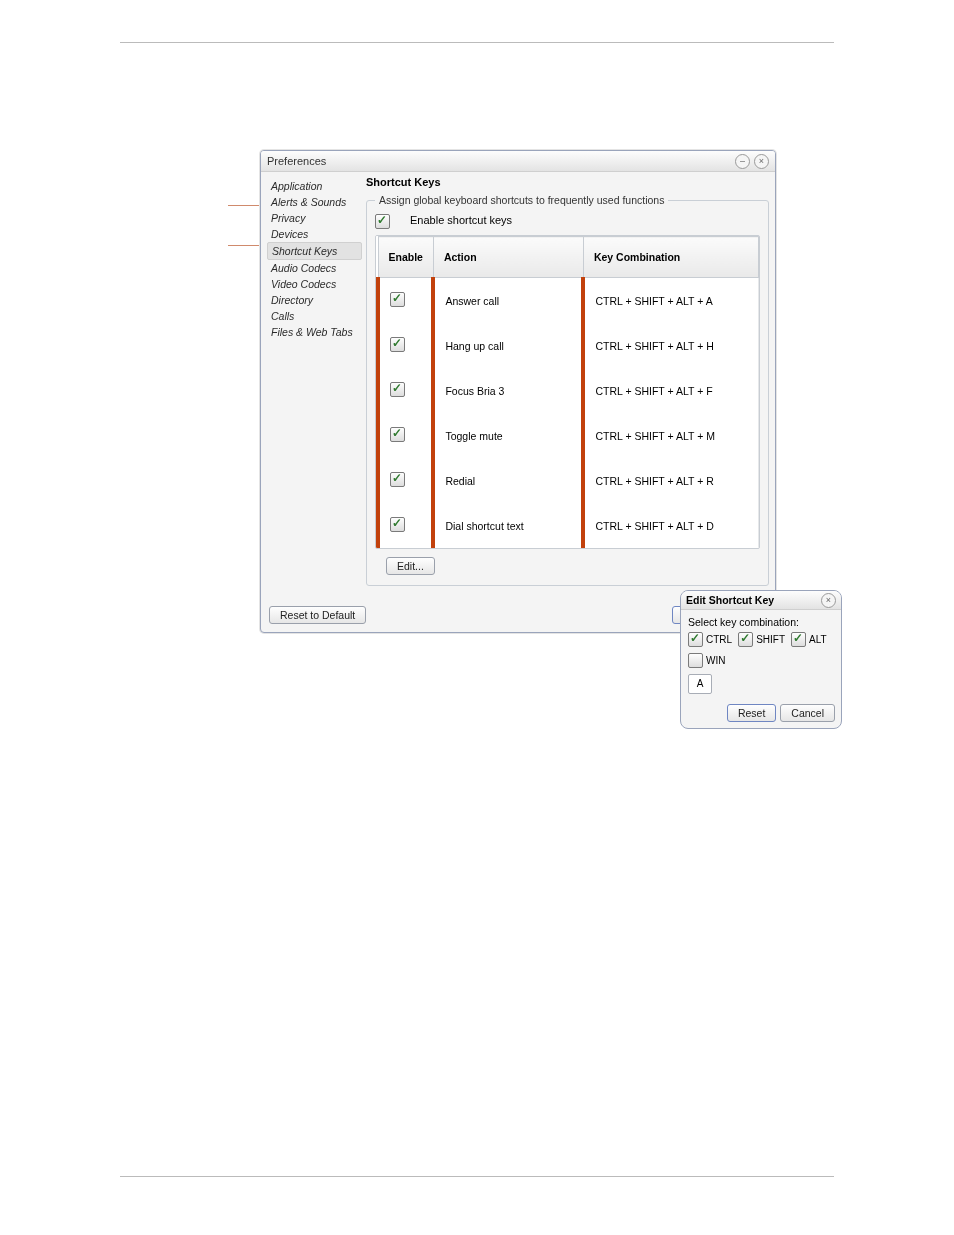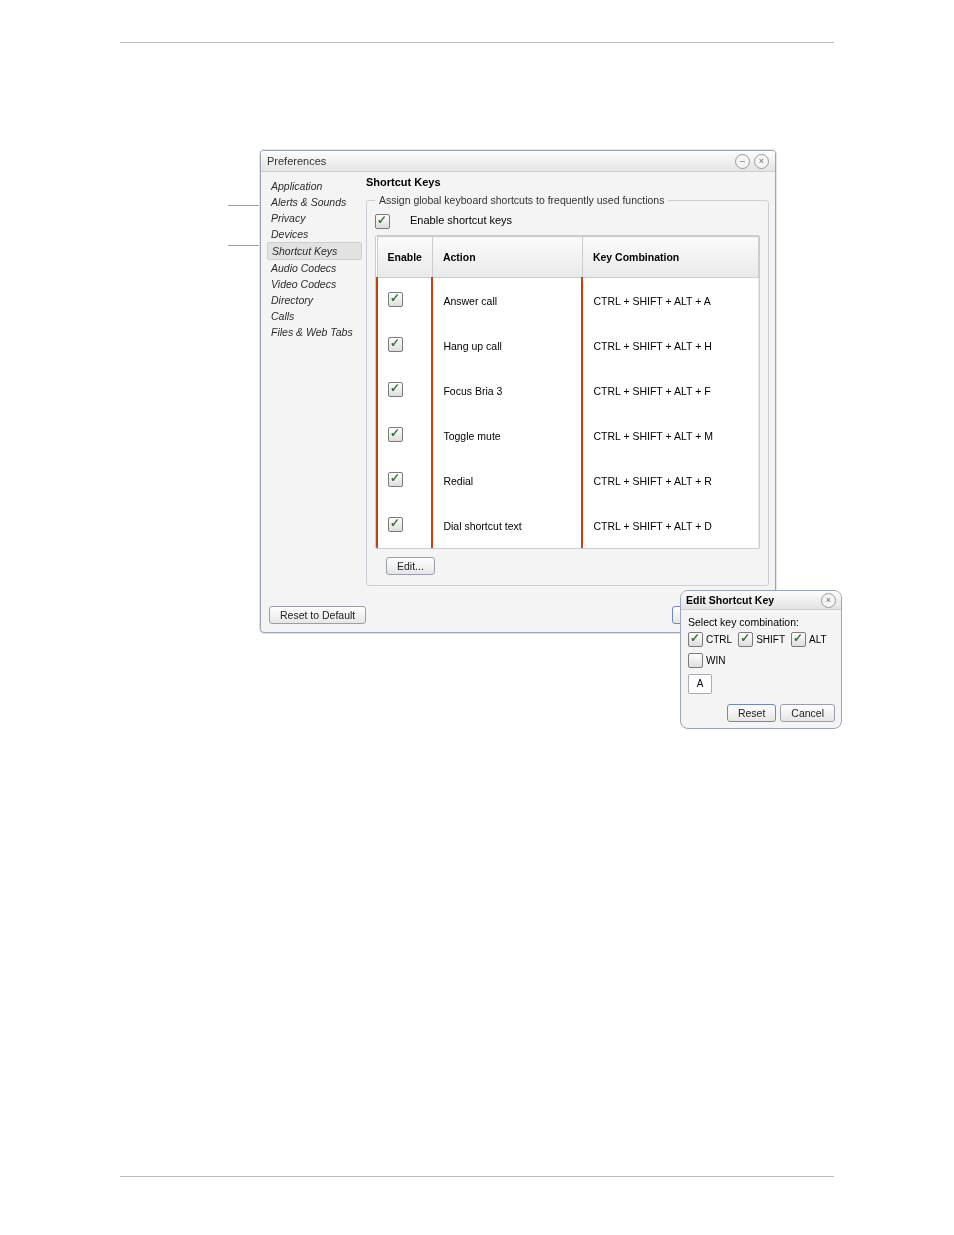--- a/index.html
+++ b/index.html
@@ -119,21 +119,21 @@
   .sk-table th, .sk-table td {
     text-align: left;
     padding: 14px 10px;
     border-bottom: 0;
   }
   .sk-table thead th {
     background: linear-gradient(#fbfbfb,#e9e9e9);
     border: 1px solid #c8cdd3;
   }
   .sk-table tbody tr td {
-    border-left: 2px solid #c2410c;
+    border-left: 4px solid #c2410c;
     border-right: 1px solid #e6e8ea;
   }
   .sk-table-wrap {
     border: 1px solid #c8cdd3;
     border-radius: 2px;
     background:#fff;
     overflow:hidden;
   }
 
   .cb {

